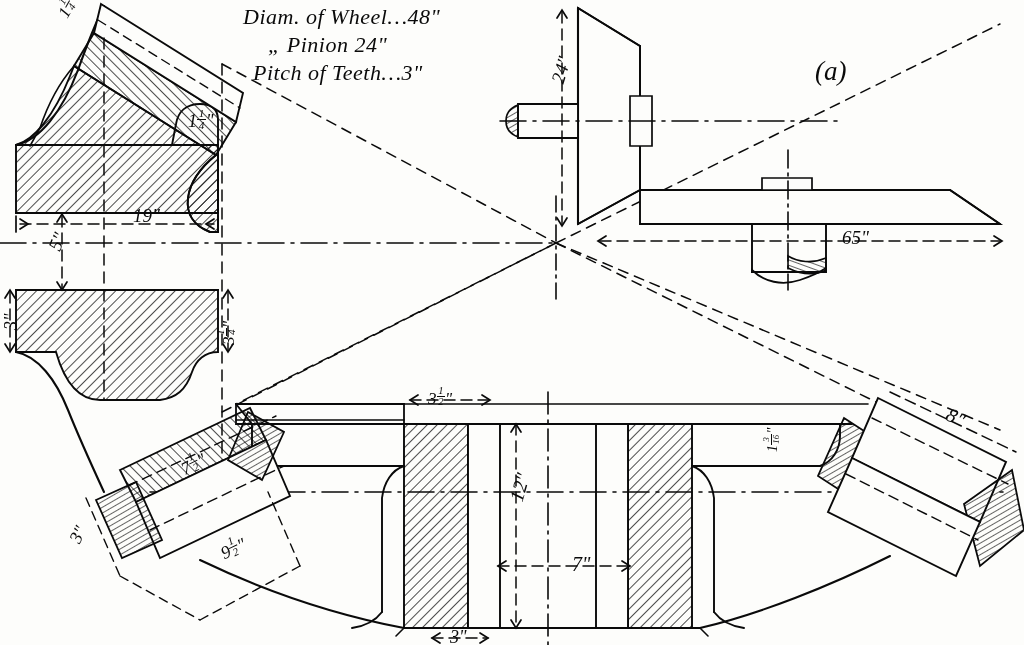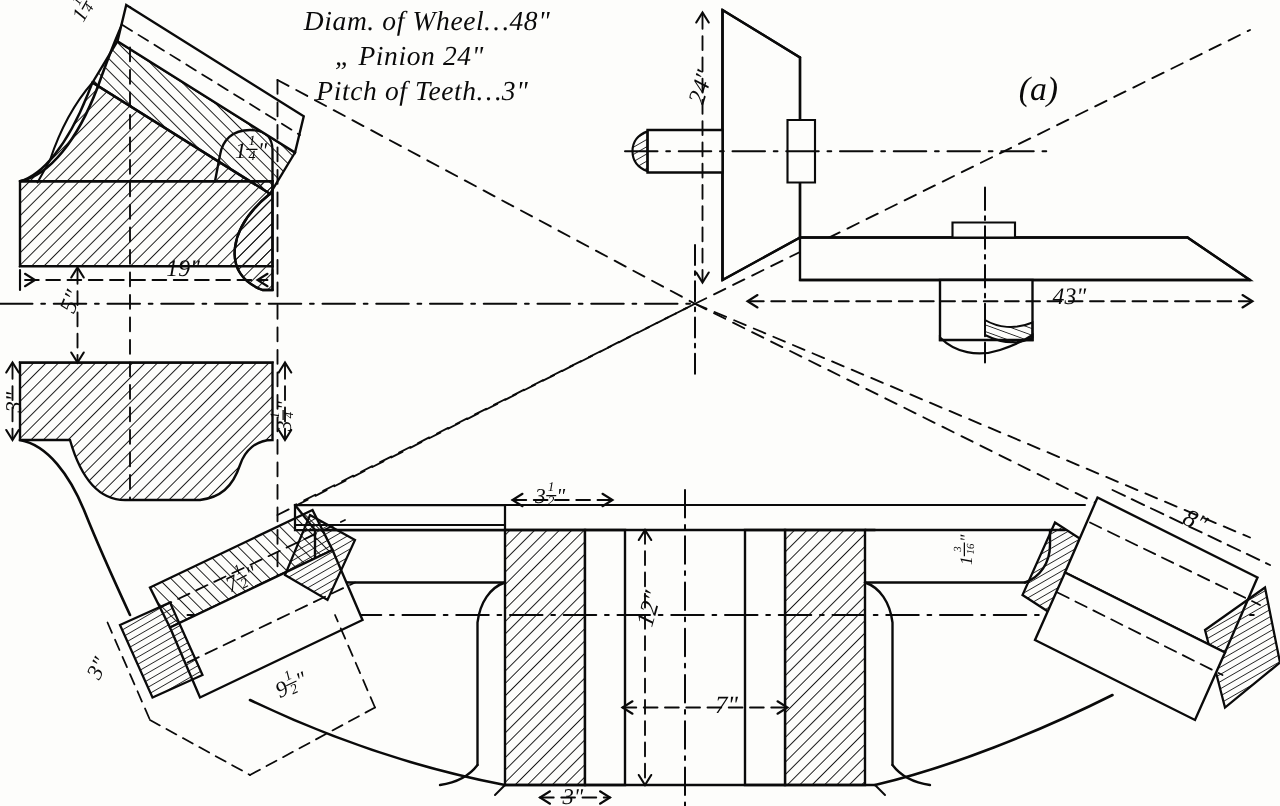--- a/index.html
+++ b/index.html
@@ -366,21 +366,21 @@
        transform:rotate(-90deg);transform-origin:left top;">
     <span>3</span><span class="frac"><span class="n">1</span><span class="d">4</span></span><span>"</span>
   </div>
 
   <div class="dim-label" style="left:548px;top:80px;font-size:19px;
        transform:rotate(-73deg);transform-origin:left top;">
     <span>24</span><span>"</span>
   </div>
 
   <div class="dim-label" style="left:842px;top:228px;font-size:19px;">
-    <span>43</span><span>"</span>
+    <span>65</span><span>"</span>
   </div>
 
   <div class="dim-label" style="left:428px;top:386px;font-size:17px;">
     <span>3</span><span class="frac"><span class="n">1</span><span class="d">2</span></span><span>"</span>
   </div>
 
   <div class="dim-label" style="left:506px;top:498px;font-size:20px;
        transform:rotate(-74deg);transform-origin:left top;">
     <span>12</span><span>"</span>
   </div>

